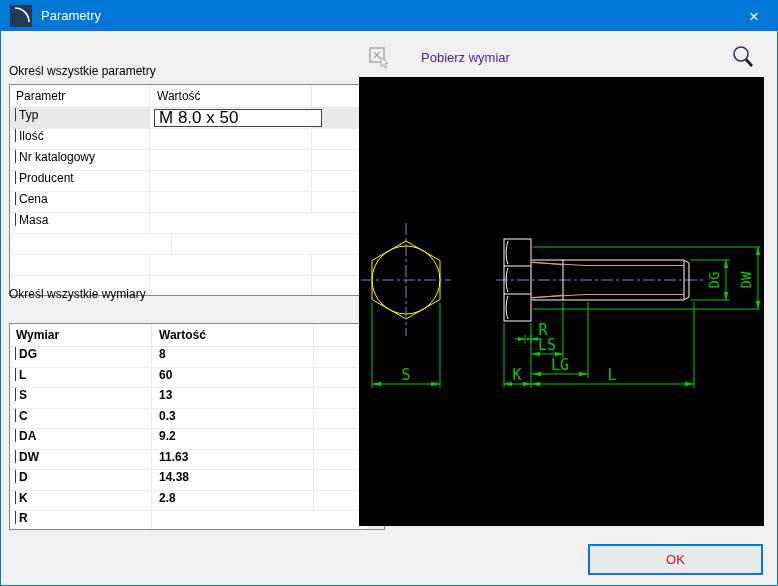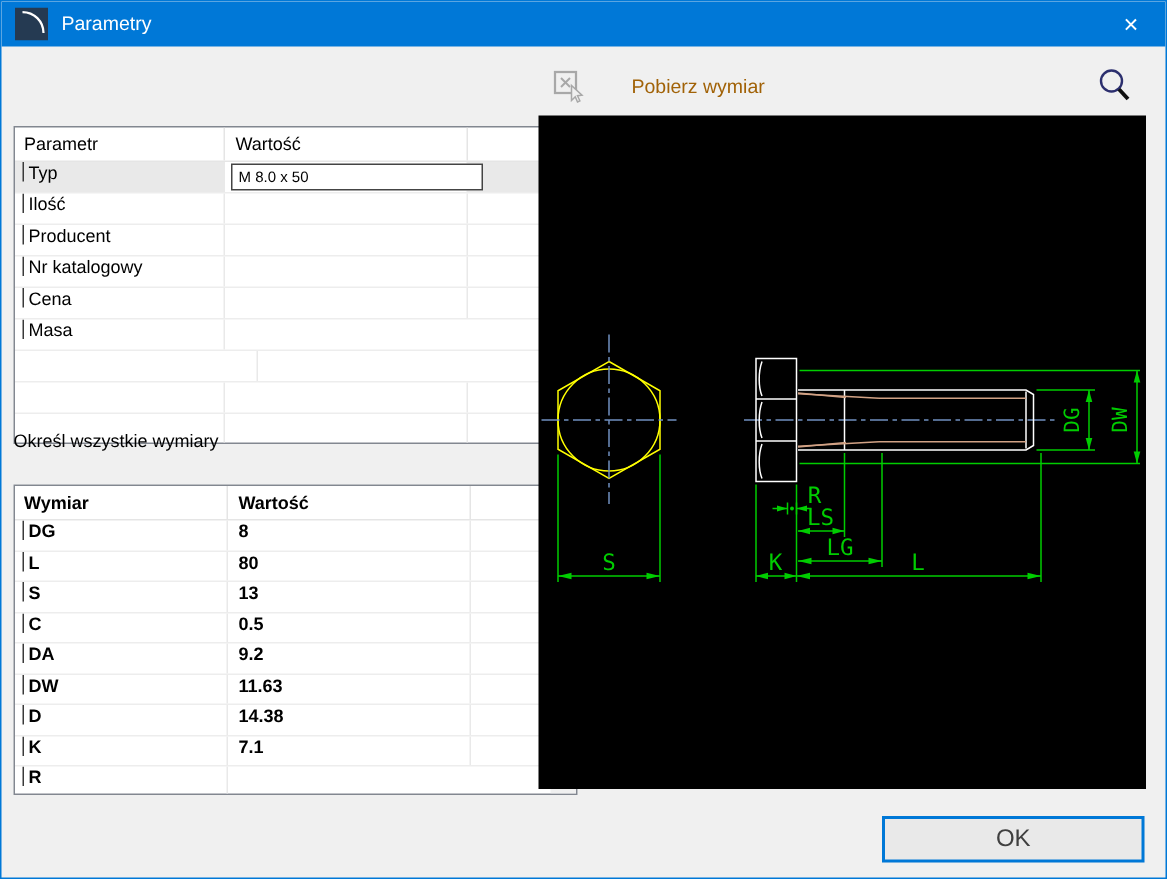--- a/index.html
+++ b/index.html
@@ -15,56 +15,56 @@
     font-family:"Liberation Sans",sans-serif;font-size:12px;color:#000;
     box-sizing:border-box;border:1px solid var(--accent);overflow:hidden;}
   
   .titlebar{position:absolute;left:0;top:0;width:100%;height:30px;background:var(--accent);}
   .app-icon{position:absolute;left:9px;top:4px;width:22px;height:22px;}
   .title-text{position:absolute;left:40px;top:0;line-height:30px;color:#fff;font-size:13px;}
   .close-btn{position:absolute;right:0;top:0;width:46px;height:30px;display:flex;align-items:center;justify-content:center;cursor:default;}
   .close-btn span{color:#fff;font-size:17px;line-height:1;}
   
   .pick-btn{position:absolute;left:366px;top:44px;width:26px;height:26px;background:none;border:none;padding:0;}
-  .pick-label{position:absolute;left:420px;top:44px;line-height:26px;font-size:13px;color:#a16207;}
+  .pick-label{position:absolute;left:420px;top:44px;line-height:26px;font-size:13px;color:#4c1d95;}
   .zoom-btn{position:absolute;left:728px;top:42px;width:28px;height:28px;background:none;border:none;padding:0;}
   
   .sec-label{position:absolute;left:8px;height:16px;font-size:12px;color:#000;}
   
   .tbl{position:absolute;left:8px;width:376px;background:#fff;border:1px solid #828790;box-sizing:border-box;overflow:hidden;}
   .thead{display:flex;height:22px;border-bottom:1px solid #e5e5e5;}
   .hc{display:flex;align-items:center;padding-left:6px;box-sizing:border-box;border-right:1px solid #e5e5e5;}
   .row{display:flex;height:20px;border-bottom:1px solid #ededed;position:relative;}
   .t2 .row{height:19.5px;}
   .cell{display:flex;align-items:flex-start;padding-left:5px;box-sizing:border-box;border-right:1px solid #e9e9e9;overflow:hidden;white-space:nowrap;}
   .c1{width:140px;}
   .c2{width:162px;padding-left:7px;}
   .c3{flex:1;border-right:none;}
   .t2 .c1{width:142px;}
   .tick{width:1px;height:13px;background:#3a3a3a;margin-right:3px;flex:none;}
   .sel{background:#e9e9e9;}
   .cell-editor{position:absolute;left:144px;top:1px;width:168px;height:18px;box-sizing:border-box;
-    border:1px solid #444;background:#fff;font-family:"Liberation Sans",sans-serif;font-size:10px;padding:0 4px;}
+    border:1px solid #444;background:#fff;font-family:"Liberation Sans",sans-serif;font-size:17px;padding:0 4px;}
   .rows-clip{position:absolute;left:0;top:0;right:17px;bottom:0;}
   .t1 .rows-clip{right:0;}
   
   .vscroll{position:absolute;top:0;right:0;width:17px;bottom:0;background:#f0f0f0;}
   .sb-btn{position:absolute;left:0;width:17px;height:17px;display:flex;align-items:center;justify-content:center;}
   .sb-up{top:0;} .sb-dn{bottom:0;}
   .tri-up{width:0;height:0;border-left:4px solid transparent;border-right:4px solid transparent;border-bottom:5px solid #555;}
   .tri-dn{width:0;height:0;border-left:4px solid transparent;border-right:4px solid transparent;border-top:5px solid #555;}
   .sb-thumb{position:absolute;left:0;top:17px;width:17px;height:122px;background:#cdcdcd;}
   
   .cad{position:absolute;left:358px;top:76px;width:405px;height:449px;background:#000;}
   .cad svg{display:block;}
   .cadtext{font-family:"DejaVu Sans Mono",monospace;font-size:15px;fill:var(--dim);}
   .cadtext.sm{font-size:14px;}
   
   .ok-btn{position:absolute;left:587px;top:543px;width:175px;height:31px;background:#e9e9e9;
-    border:2px solid var(--accent);font-family:"Liberation Sans",sans-serif;font-size:16px;color:#404040;}
+    border:2px solid var(--accent);font-family:"Liberation Sans",sans-serif;font-size:13px;color:#b91c1c;}
 </style>
 </head>
 <body>
 
 <div class="dialog">
 
   <div class="titlebar">
     <svg class="app-icon" viewBox="0 0 22 22">
       <rect x="0" y="0" width="22" height="22" fill="#253a52"></rect>
       <path d="M5 3 A 14 14 0 0 1 19 17" stroke="#fff" stroke-width="1.5" fill="none"></path>
@@ -84,20 +84,21 @@
     </svg>
   </button>
   <span class="pick-label">Pobierz wymiar</span>
   <button class="zoom-btn">
     <svg viewBox="0 0 28 28" width="28" height="28">
       <circle cx="12" cy="11" r="7" fill="none" stroke="#2c2f6e" stroke-width="1.6"></circle>
       <line x1="17" y1="16.5" x2="23" y2="23" stroke="#111" stroke-width="2.6"></line>
     </svg>
   </button>
 
+  <div class="sec-label" style="top:63px;">Określ wszystkie parametry</div>
   <div class="tbl t1" style="top:83px;height:212px;">
     <div class="rows-clip">
       <div class="thead">
         <div class="hc c1">Parametr</div>
         <div class="hc c2">Wartość</div>
         <div class="hc c3"></div>
       </div>
       <div class="row">
         <div class="cell c1 sel">
             <span class="tick"></span>
@@ -111,29 +112,29 @@
         <div class="cell c1">
             <span class="tick"></span>
             <span>Ilość</span>
           </div>
         <div class="cell c2"></div>
         <div class="cell c3"></div>
       </div>
       <div class="row">
         <div class="cell c1">
             <span class="tick"></span>
+            <span>Nr katalogowy</span>
+          </div>
+        <div class="cell c2"></div>
+        <div class="cell c3"></div>
+      </div>
+      <div class="row">
+        <div class="cell c1">
+            <span class="tick"></span>
             <span>Producent</span>
-          </div>
-        <div class="cell c2"></div>
-        <div class="cell c3"></div>
-      </div>
-      <div class="row">
-        <div class="cell c1">
-            <span class="tick"></span>
-            <span>Nr katalogowy</span>
           </div>
         <div class="cell c2"></div>
         <div class="cell c3"></div>
       </div>
       <div class="row">
         <div class="cell c1">
             <span class="tick"></span>
             <span>Cena</span>
           </div>
         <div class="cell c2"></div>
@@ -178,37 +179,37 @@
             <span>DG</span>
           </div>
         <div class="cell c2">8</div>
         <div class="cell c3"></div>
       </div>
       <div class="row">
         <div class="cell c1">
             <span class="tick"></span>
             <span>L</span>
           </div>
-        <div class="cell c2">80</div>
+        <div class="cell c2">60</div>
         <div class="cell c3"></div>
       </div>
       <div class="row">
         <div class="cell c1">
             <span class="tick"></span>
             <span>S</span>
           </div>
         <div class="cell c2">13</div>
         <div class="cell c3"></div>
       </div>
       <div class="row">
         <div class="cell c1">
             <span class="tick"></span>
             <span>C</span>
           </div>
-        <div class="cell c2">0.5</div>
+        <div class="cell c2">0.3</div>
         <div class="cell c3"></div>
       </div>
       <div class="row">
         <div class="cell c1">
             <span class="tick"></span>
             <span>DA</span>
           </div>
         <div class="cell c2">9.2</div>
         <div class="cell c3"></div>
       </div>
@@ -226,21 +227,21 @@
             <span>D</span>
           </div>
         <div class="cell c2">14.38</div>
         <div class="cell c3"></div>
       </div>
       <div class="row">
         <div class="cell c1">
             <span class="tick"></span>
             <span>K</span>
           </div>
-        <div class="cell c2">7.1</div>
+        <div class="cell c2">2.8</div>
         <div class="cell c3"></div>
       </div>
       <div class="row">
         <div class="cell c1">
             <span class="tick"></span>
             <span>R</span>
           </div>
         <div class="cell c3"></div>
       </div>
 

